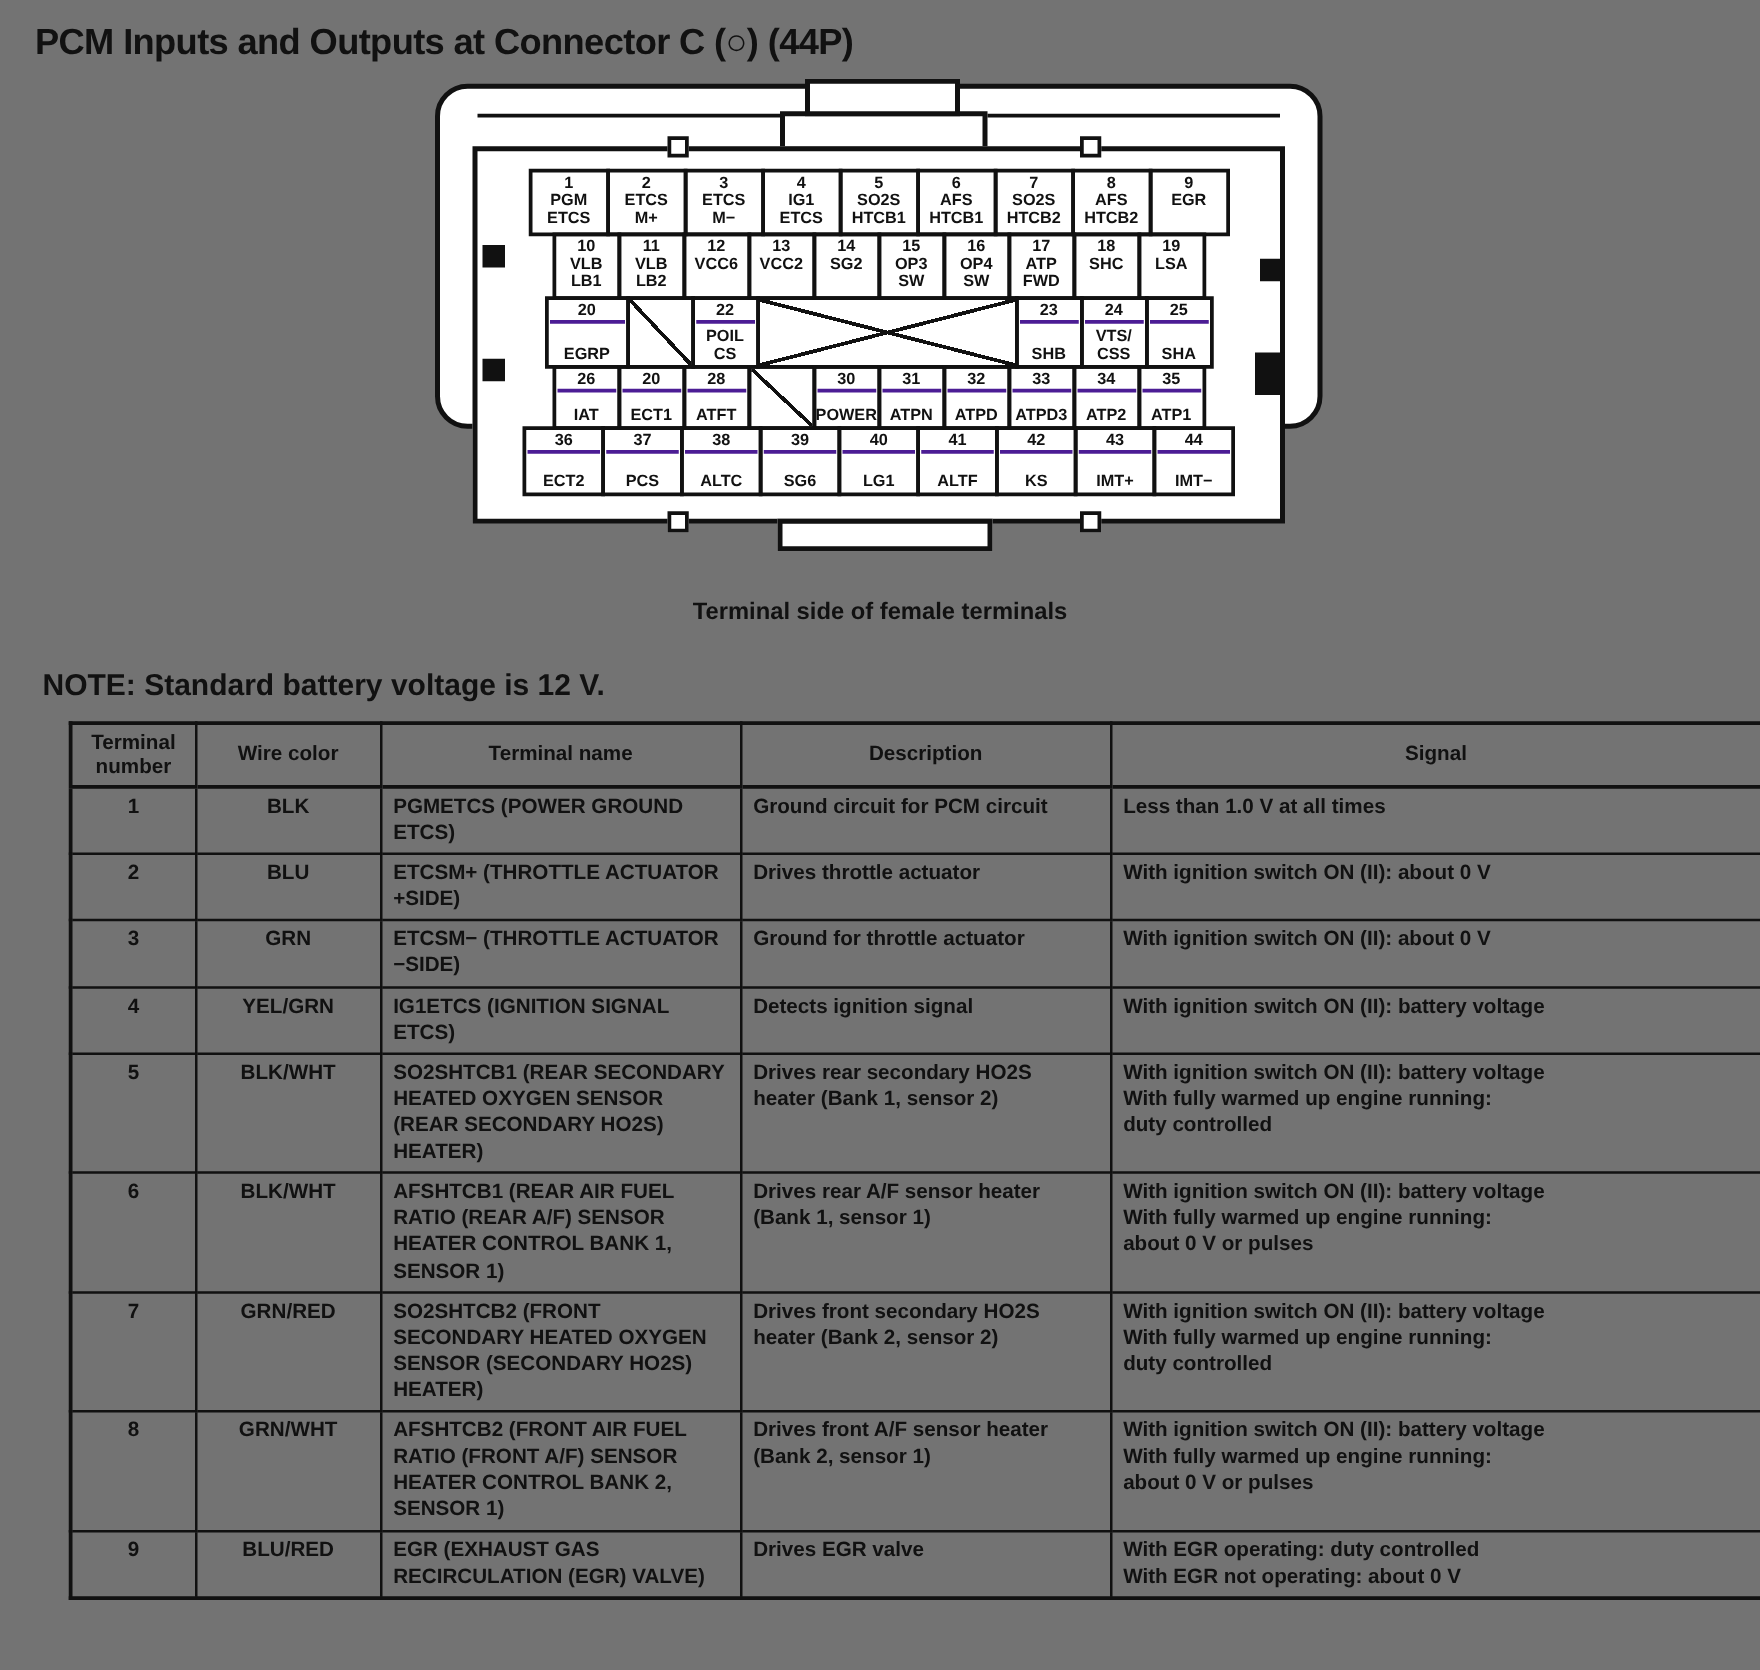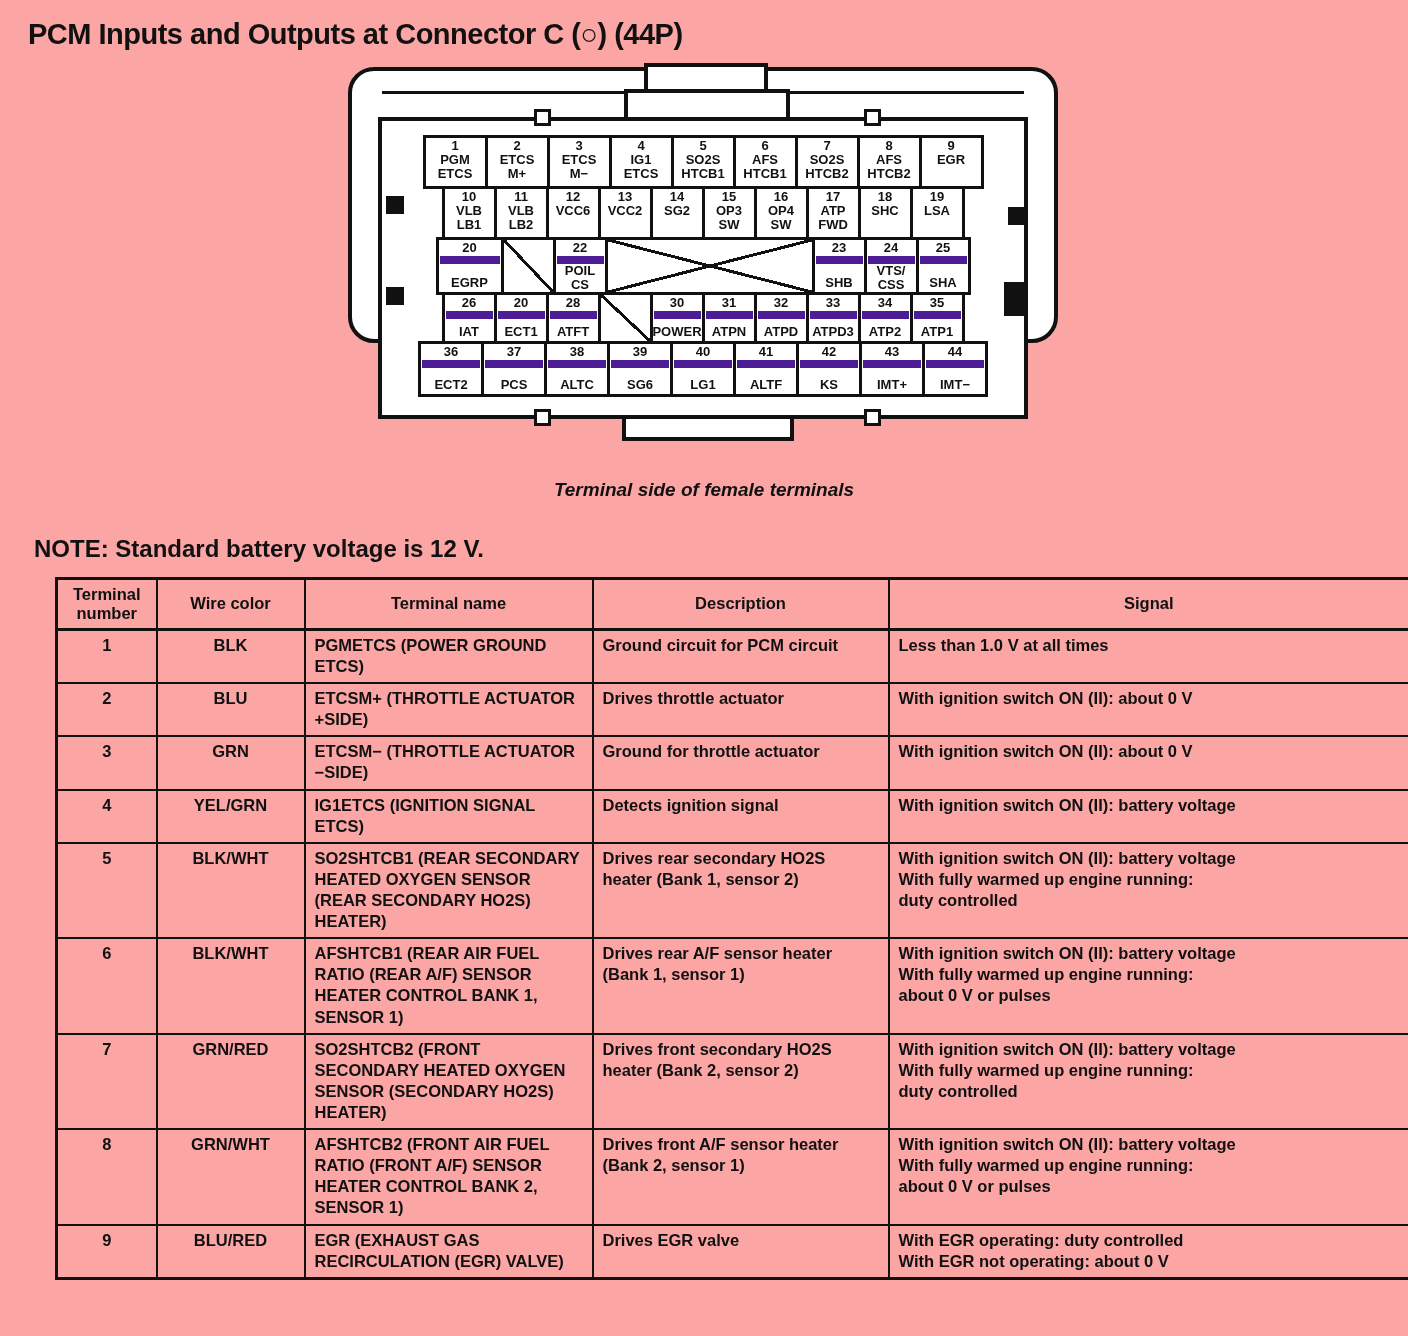--- a/index.html
+++ b/index.html
@@ -7,21 +7,21 @@
     padding: 0;
     background: #ffffff;
     color: #111111;
     font-family: "Liberation Sans", "DejaVu Sans", sans-serif;
   }
   .page {
     width: 1408px;
     min-height: 1336px;
     box-sizing: border-box;
     padding: 14px 26px 10px 26px;
-    background: #fca5a5;
+    background: #737373;
   }
   .title {
     font-size: 29px;
     font-weight: 700;
     letter-spacing: -0.5px;
     margin: 4px 0 12px 2px;
   }
 
   
   .diagram { text-align: center; }
@@ -96,21 +96,21 @@
   .row-1 .pin-cell { width: 65px; height: 54px; }
   .row-2 .pin-cell { width: 55px; height: 54px; }
   .row-3 .pin-cell { width: 55px; height: 58px; }
   .row-4 .pin-cell { width: 55px; height: 52px; }
   .row-5 .pin-cell { width: 66px; height: 56px; }
   .row-3 .pin-cell.wide { width: 68px; }
   .row-3 .pin-cell.blank-x { width: 210px; }
   .sep .pin-cell { justify-content: space-between; }
   .sep .pin-num {
     width: 100%;
-    border-bottom: 8px solid #4c1d95;
+    border-bottom: 3px solid #4c1d95;
     padding-bottom: 1px;
   }
   .pin-label { white-space: pre-line; }
   .blank-diag {
     background: linear-gradient(to top right,
       transparent calc(50% - 1.5px), #111 calc(50% - 1.5px),
       #111 calc(50% + 1.5px), transparent calc(50% + 1.5px));
   }
   .blank-x {
     background:
@@ -119,21 +119,20 @@
         #111 calc(50% + 1.5px), transparent calc(50% + 1.5px)),
       linear-gradient(to bottom right,
         transparent calc(50% - 1.5px), #111 calc(50% - 1.5px),
         #111 calc(50% + 1.5px), transparent calc(50% + 1.5px));
   }
   .caption {
     margin-top: 36px;
     font-size: 19px;
     font-weight: 700;
     text-align: center;
-    font-style: italic;
   }
 
   
   .note {
     margin: 34px 0 14px 8px;
     font-size: 24px;
     font-weight: 700;
   }
   table.pinout {
     width: 100%;

